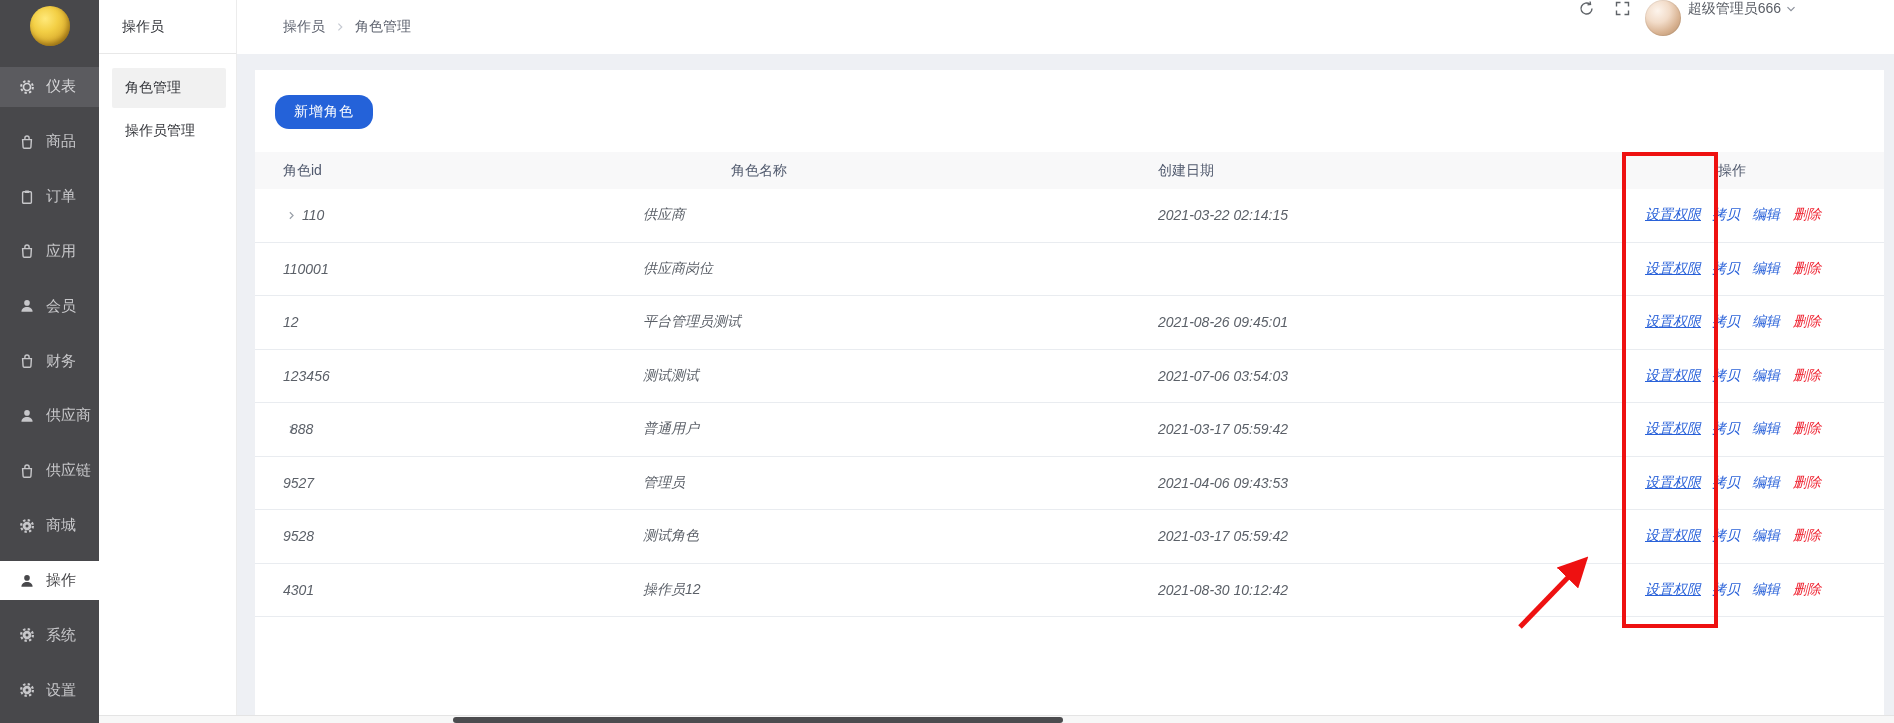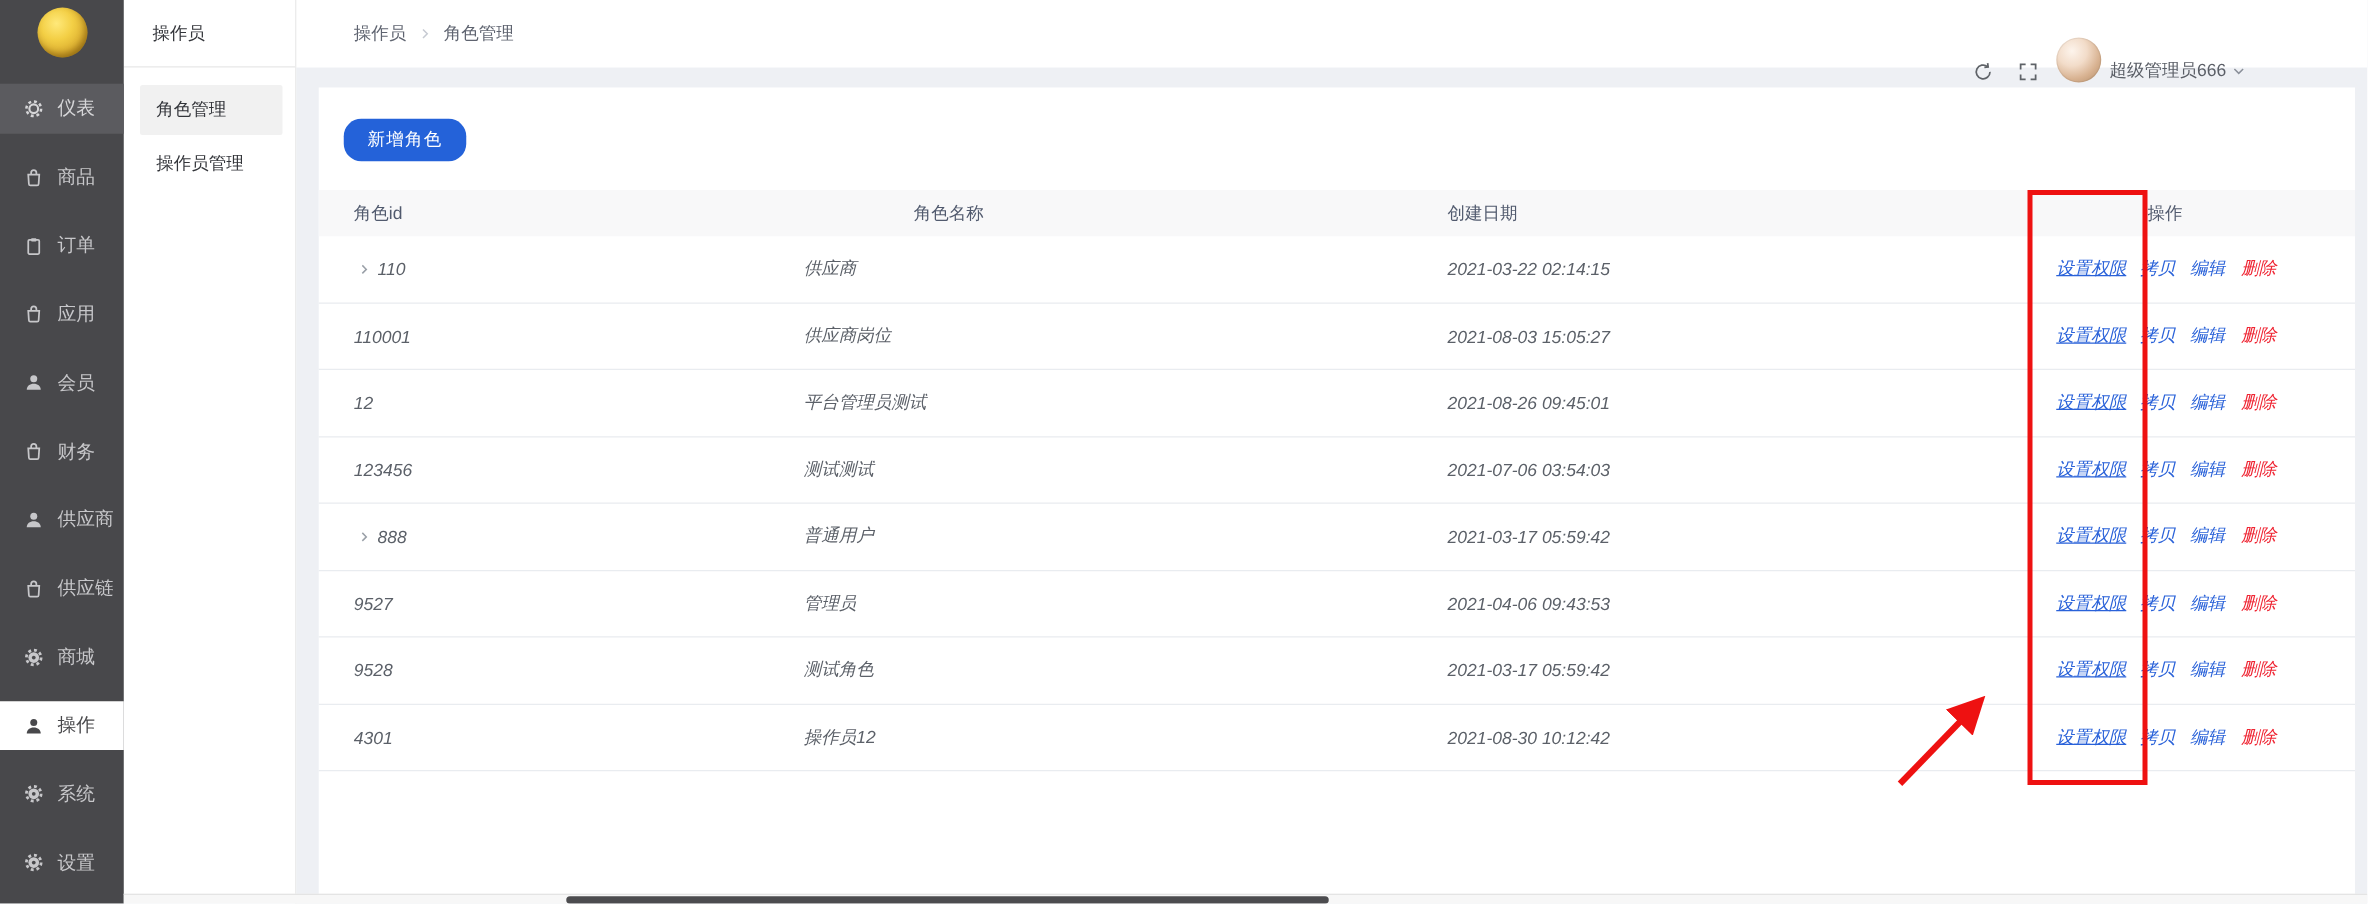--- a/index.html
+++ b/index.html
@@ -28,21 +28,21 @@
   .sub-item{margin:14px 10px 0 13px;height:40px;display:flex;align-items:center;padding-left:13px;
     font-size:14px;color:#33353a;cursor:pointer;border-radius:2px;}
   .sub-item + .sub-item{margin-top:3px;}
   .sub-item.selected{background:#f1f1f1;}
 
   
   .topbar{position:absolute;left:237px;top:0;right:0;height:54px;background:#fff;z-index:3;}
   .breadcrumb{position:absolute;left:46px;top:0;height:54px;display:flex;align-items:center;gap:9px;
     font-size:14px;color:#5f6470;}
   .crumb-sep{display:flex;align-items:center;}
-  .topbar-right{position:absolute;right:97px;top:0;height:66px;display:flex;align-items:flex-end;}
+  .topbar-right{position:absolute;right:97px;top:0;height:66px;display:flex;align-items:flex-start;}
   .tb-icon{color:#5f6368;display:flex;align-items:center;cursor:pointer;}
   .tb-icon.refresh{margin-right:19px;}
   .tb-icon.fullscreen{margin-right:14px;}
   .avatar{width:36px;height:36px;border-radius:50%;margin-right:7px;cursor:pointer;
     background:radial-gradient(circle at 35% 30%, #fdf4ec 0%, #f2dcc9 35%, #d8b291 65%, #c09a77 85%, #e8b7c0 100%);
     box-shadow:inset 0 0 0 1px rgba(0,0,0,.06);}
   .user-name{font-size:14px;color:#5a5e66;cursor:pointer;display:flex;align-items:center;gap:4px;}
   .user-name .ic{display:flex;color:#8a8f99;}
 
   
@@ -272,21 +272,20 @@
           <div class="td" style="left: 1497px;">
             <a class="lnk blue">编辑</a>
           </div>
           <div class="td" style="left: 1538px;">
             <a class="lnk red">删除</a>
           </div>
         </div>
         <div class="trow">
           <div class="td" style="left: 28px;">110001</div>
           <div class="td" style="left: 388px;">供应商岗位</div>
-          <div class="td" style="left: 903px;">2021-08-03 15:05:27</div>
           <div class="td" style="left: 1390px;">
             <a class="lnk blue uline">设置权限</a>
           </div>
           <div class="td" style="left: 1457px;">
             <a class="lnk blue">拷贝</a>
           </div>
           <div class="td" style="left: 1497px;">
             <a class="lnk blue">编辑</a>
           </div>
           <div class="td" style="left: 1538px;">
@@ -326,21 +325,21 @@
           <div class="td" style="left: 1538px;">
             <a class="lnk red">删除</a>
           </div>
         </div>
         <div class="trow">
           <span class="expand-ic" style="left: 31px;">
             <svg width="11" height="11" viewBox="0 0 12 12" fill="none" stroke="currentColor" stroke-width="1.3">
               <path d="M4.2 2.5L7.7 6l-3.5 3.5"></path>
             </svg>
           </span>
-          <div class="td" style="left: 47px;">888</div>
+          <div class="td" style="left: 35px;">888</div>
           <div class="td" style="left: 388px;">普通用户</div>
           <div class="td" style="left: 903px;">2021-03-17 05:59:42</div>
           <div class="td" style="left: 1390px;">
             <a class="lnk blue uline">设置权限</a>
           </div>
           <div class="td" style="left: 1457px;">
             <a class="lnk blue">拷贝</a>
           </div>
           <div class="td" style="left: 1497px;">
             <a class="lnk blue">编辑</a>

